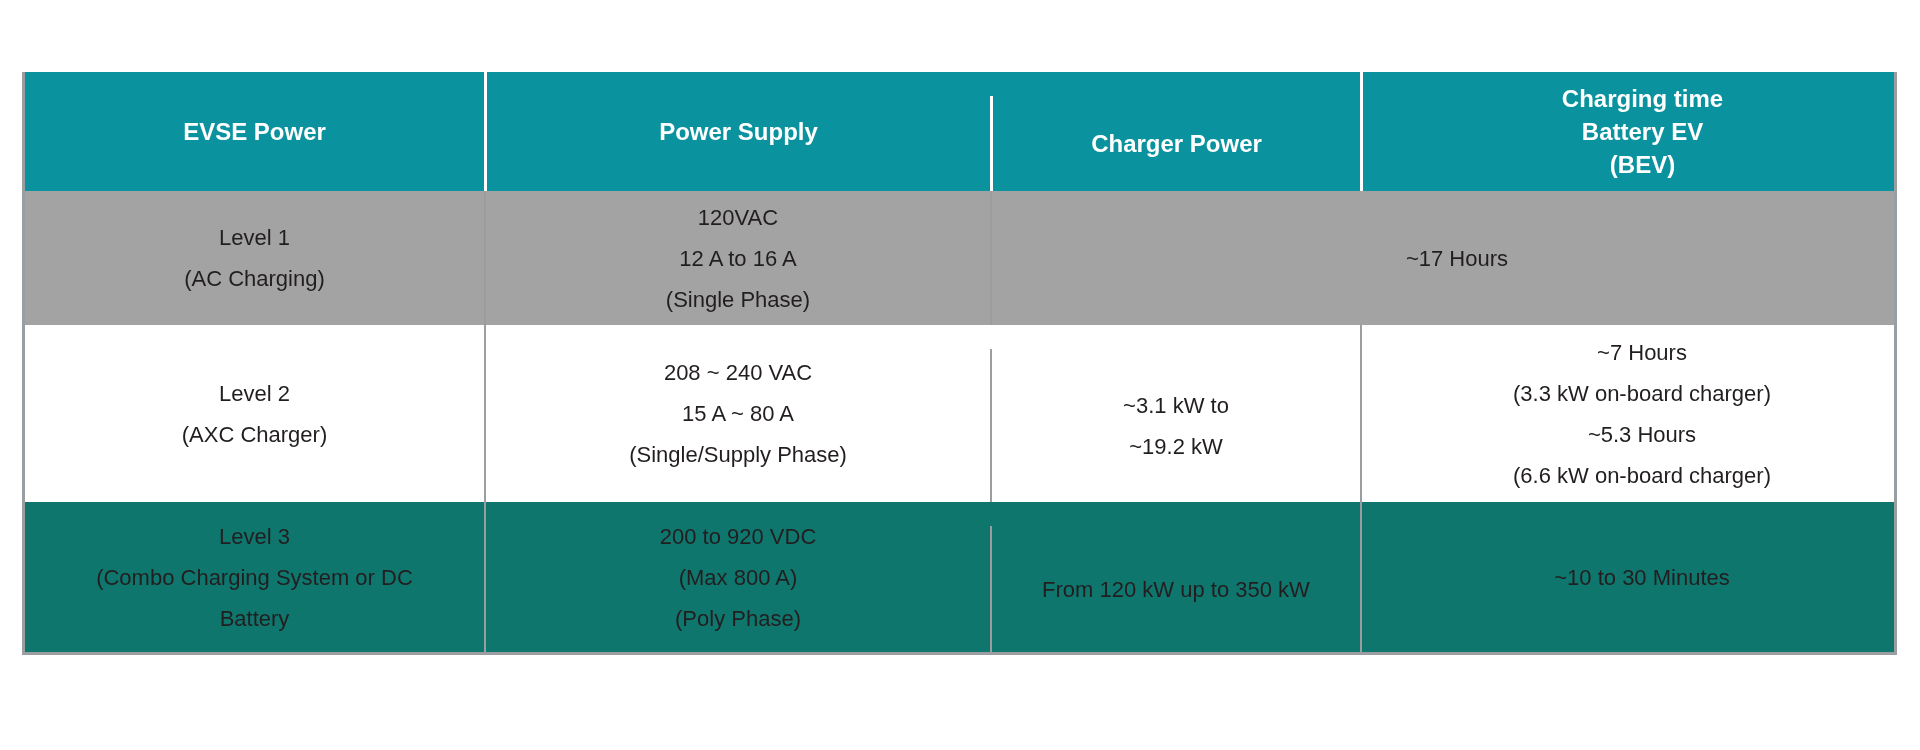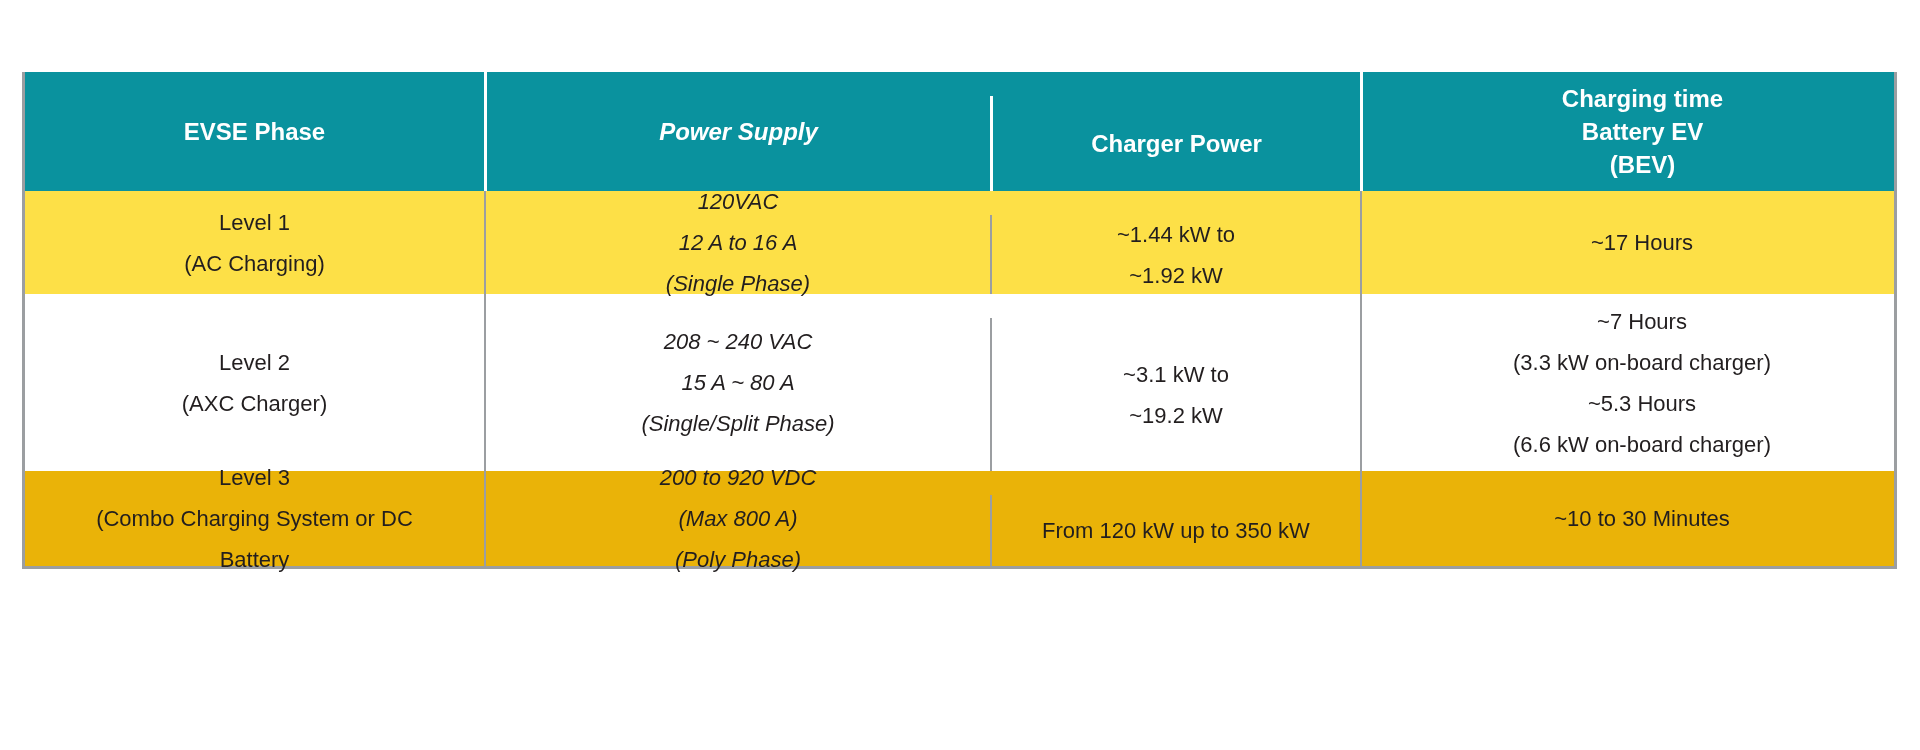--- a/index.html
+++ b/index.html
@@ -27,21 +27,21 @@
   }
   .t-cell {
     box-sizing: border-box;
     display: flex;
     flex-direction: column;
     justify-content: center;
     align-items: center;
     text-align: center;
   }
   .c1 { width: 459px; }
-  .c2 { width: 506px; font-style: italic; }
+  .c2 { width: 506px; }
   .c3 { width: 370px; margin-top: 24px; }
   .c4 { width: 540px; flex: 1; padding-left: 28px; }
 
   
   .header-row {
     height: 119px;
     background: #0A929E;
   }
   .header-row .t-cell {
     color: #ffffff;
@@ -55,32 +55,32 @@
 
   
   .body-row .t-cell {
     color: #221E1F;
     font-size: 22px;
     line-height: 41px;
   }
   .body-row .t-cell + .t-cell {
     border-left: 2px solid #9B9EA1;
   }
-  .row-1 { height: 103px; background: #fde047; }
+  .row-1 { height: 134px; background: #a3a3a3; }
   .row-2 { height: 177px; background: #ffffff; }
-  .row-3 { height: 95px; background: #eab308; }
+  .row-3 { height: 150px; background: #0f766e; }
 </style>
 </head>
 <body>
 
 <div class="evse-table">
 
   <div class="t-row header-row">
     <div class="t-cell c1">
-      <div>EVSE Phase</div>
+      <div>EVSE Power</div>
     </div>
     <div class="t-cell c2">
       <div>Power Supply</div>
     </div>
     <div class="t-cell c3">
       <div>Charger Power</div>
     </div>
     <div class="t-cell c4">
       <div>Charging time</div>
       <div>Battery EV</div>
@@ -91,38 +91,34 @@
   <div class="t-row body-row row-1">
     <div class="t-cell c1">
       <div>Level 1</div>
       <div>(AC Charging)</div>
     </div>
     <div class="t-cell c2">
       <div>120VAC</div>
       <div>12 A to 16 A</div>
       <div>(Single Phase)</div>
     </div>
-    <div class="t-cell c3">
-      <div>~1.44 kW to</div>
-      <div>~1.92 kW</div>
-    </div>
     <div class="t-cell c4">
       <div>~17 Hours</div>
     </div>
   </div>
 
   <div class="t-row body-row row-2">
     <div class="t-cell c1">
       <div>Level 2</div>
       <div>(AXC Charger)</div>
     </div>
     <div class="t-cell c2">
       <div>208 ~ 240 VAC</div>
       <div>15 A ~ 80 A</div>
-      <div>(Single/Split Phase)</div>
+      <div>(Single/Supply Phase)</div>
     </div>
     <div class="t-cell c3">
       <div>~3.1 kW to</div>
       <div>~19.2 kW</div>
     </div>
     <div class="t-cell c4">
       <div>~7 Hours</div>
       <div>(3.3 kW on-board charger)</div>
       <div>~5.3 Hours</div>
       <div>(6.6 kW on-board charger)</div>

